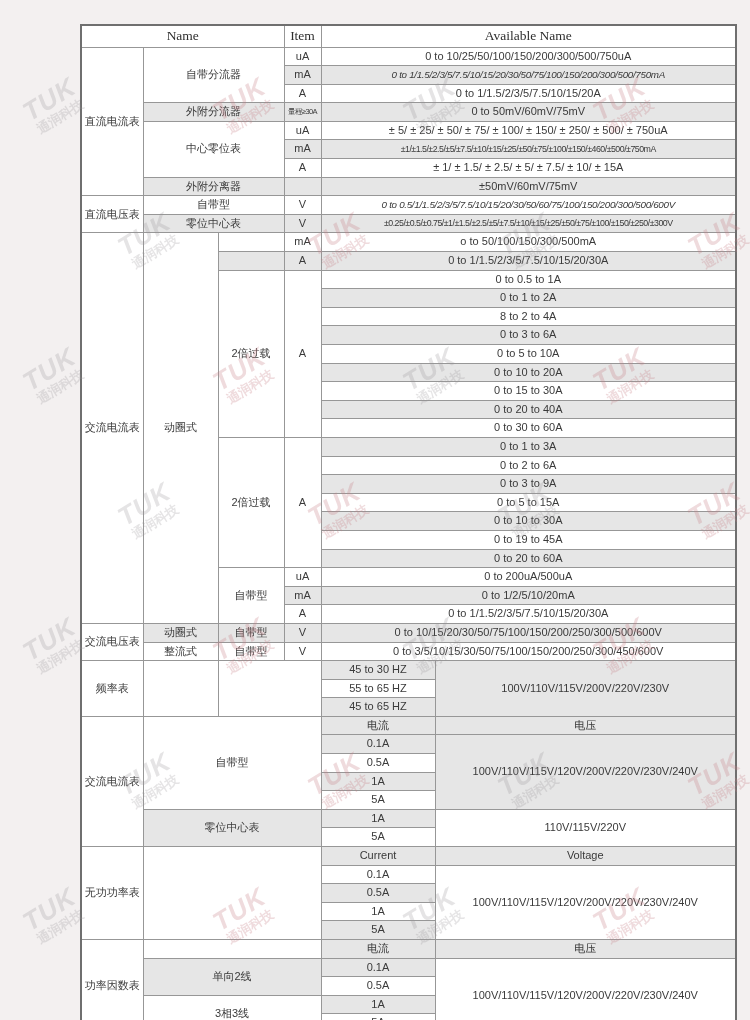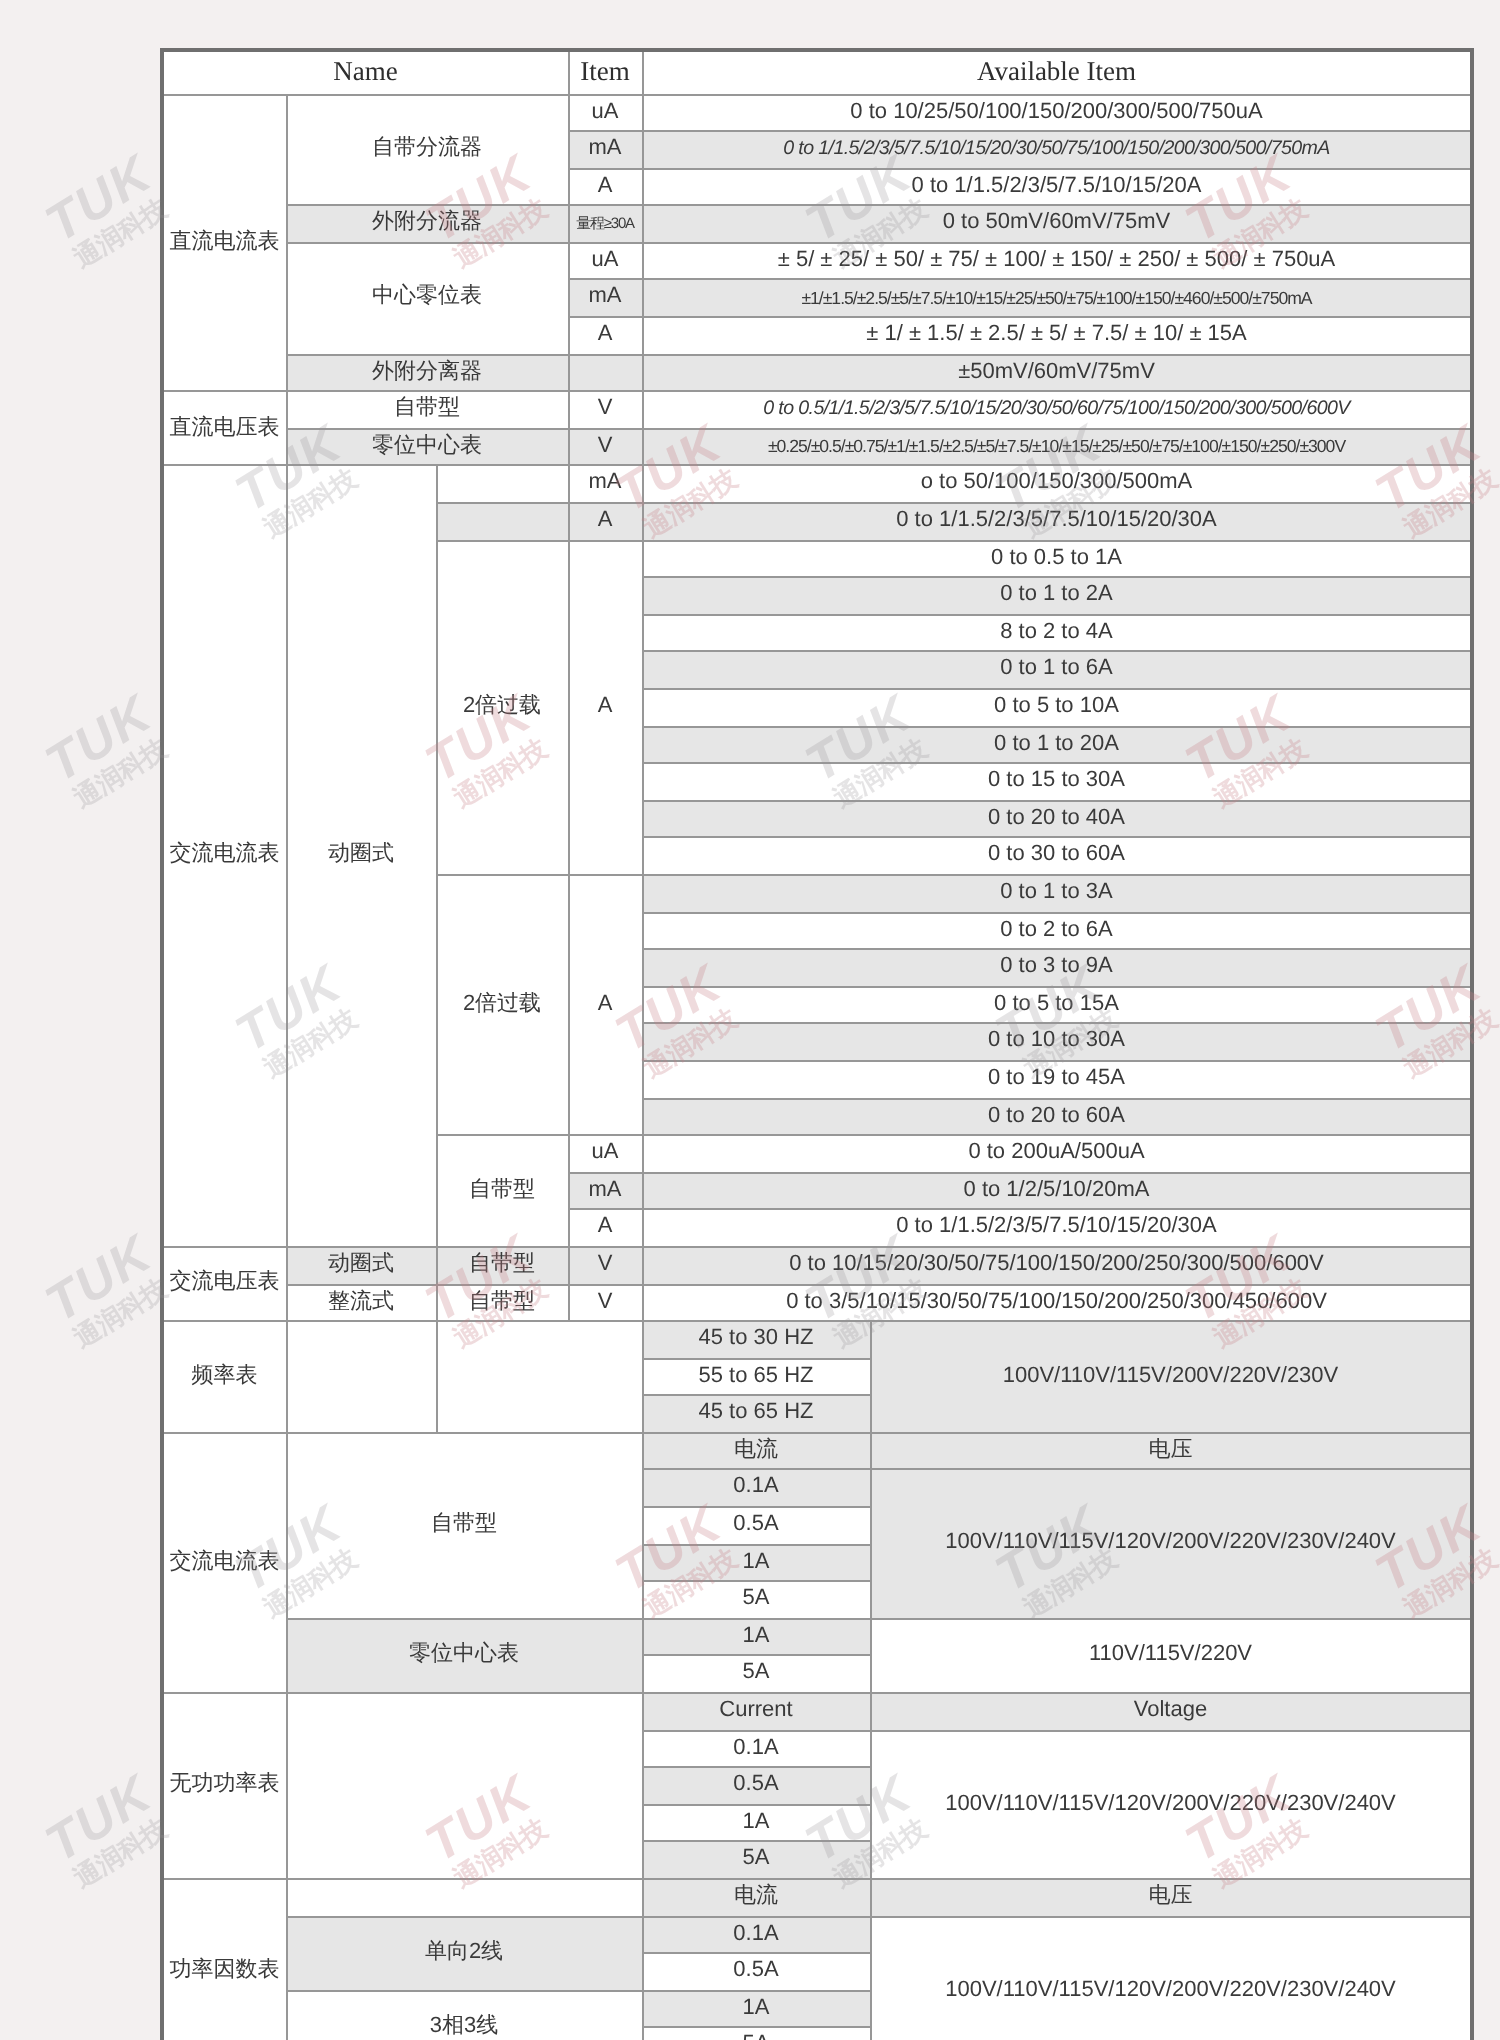--- a/index.html
+++ b/index.html
@@ -194,21 +194,21 @@
           <col style="width:75px">
           <col style="width:66px">
         <col style="width:37px">
           <col style="width:114px">
           <col style="width:301px">
       </colgroup>
       <tbody>
           <tr class="head-row">
             <th colspan="3">Name</th>
             <th>Item</th>
-            <th colspan="2">Available Item</th>
+            <th colspan="2">Available Name</th>
           </tr>
           <tr>
             <td rowspan="8">直流电流表</td>
             <td colspan="2" rowspan="3">自带分流器</td>
             <td>uA</td>
             <td colspan="2">0 to 10/25/50/100/150/200/300/500/750uA</td>
           </tr>
           <tr>
             <td class="shaded">mA</td>
             <td colspan="2" class="shaded sm">0 to 1/1.5/2/3/5/7.5/10/15/20/30/50/75/100/150/200/300/500/750mA</td>
@@ -268,27 +268,27 @@
             <td rowspan="9">A</td>
             <td colspan="2">0 to 0.5 to 1A</td>
           </tr>
           <tr>
             <td colspan="2" class="shaded">0 to 1 to 2A</td>
           </tr>
           <tr>
             <td colspan="2">8 to 2 to 4A</td>
           </tr>
           <tr>
-            <td colspan="2" class="shaded">0 to 1 to 6A</td>
+            <td colspan="2" class="shaded">0 to 3 to 6A</td>
           </tr>
           <tr>
             <td colspan="2">0 to 5 to 10A</td>
           </tr>
           <tr>
-            <td colspan="2" class="shaded">0 to 1 to 20A</td>
+            <td colspan="2" class="shaded">0 to 10 to 20A</td>
           </tr>
           <tr>
             <td colspan="2">0 to 15 to 30A</td>
           </tr>
           <tr>
             <td colspan="2" class="shaded">0 to 20 to 40A</td>
           </tr>
           <tr>
             <td colspan="2">0 to 30 to 60A</td>
           </tr>

